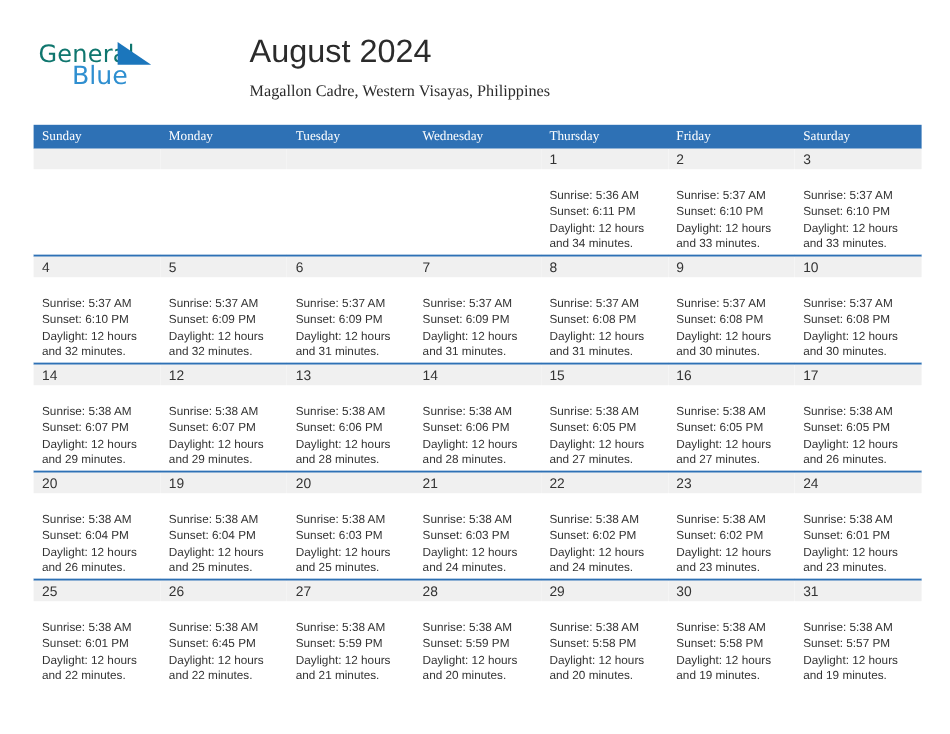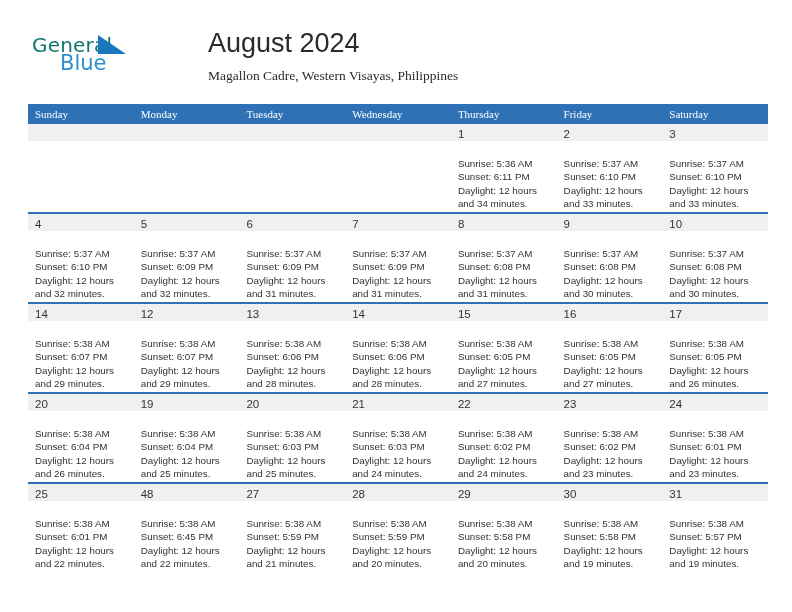--- a/index.html
+++ b/index.html
@@ -468,21 +468,21 @@
             <div class="daycell">
               <div class="numband"><span class="daynum">25</span></div>
               <div class="lines">
                 <div>Sunrise: 5:38 AM</div>
                 <div>Sunset: 6:01 PM</div>
                 <div>Daylight: 12 hours</div>
                 <div>and 22 minutes.</div>
               </div>
             </div>
             <div class="daycell">
-              <div class="numband"><span class="daynum">48</span></div>
+              <div class="numband"><span class="daynum">26</span></div>
               <div class="lines">
                 <div>Sunrise: 5:38 AM</div>
                 <div>Sunset: 6:45 PM</div>
                 <div>Daylight: 12 hours</div>
                 <div>and 22 minutes.</div>
               </div>
             </div>
             <div class="daycell">
               <div class="numband"><span class="daynum">27</span></div>
               <div class="lines">

